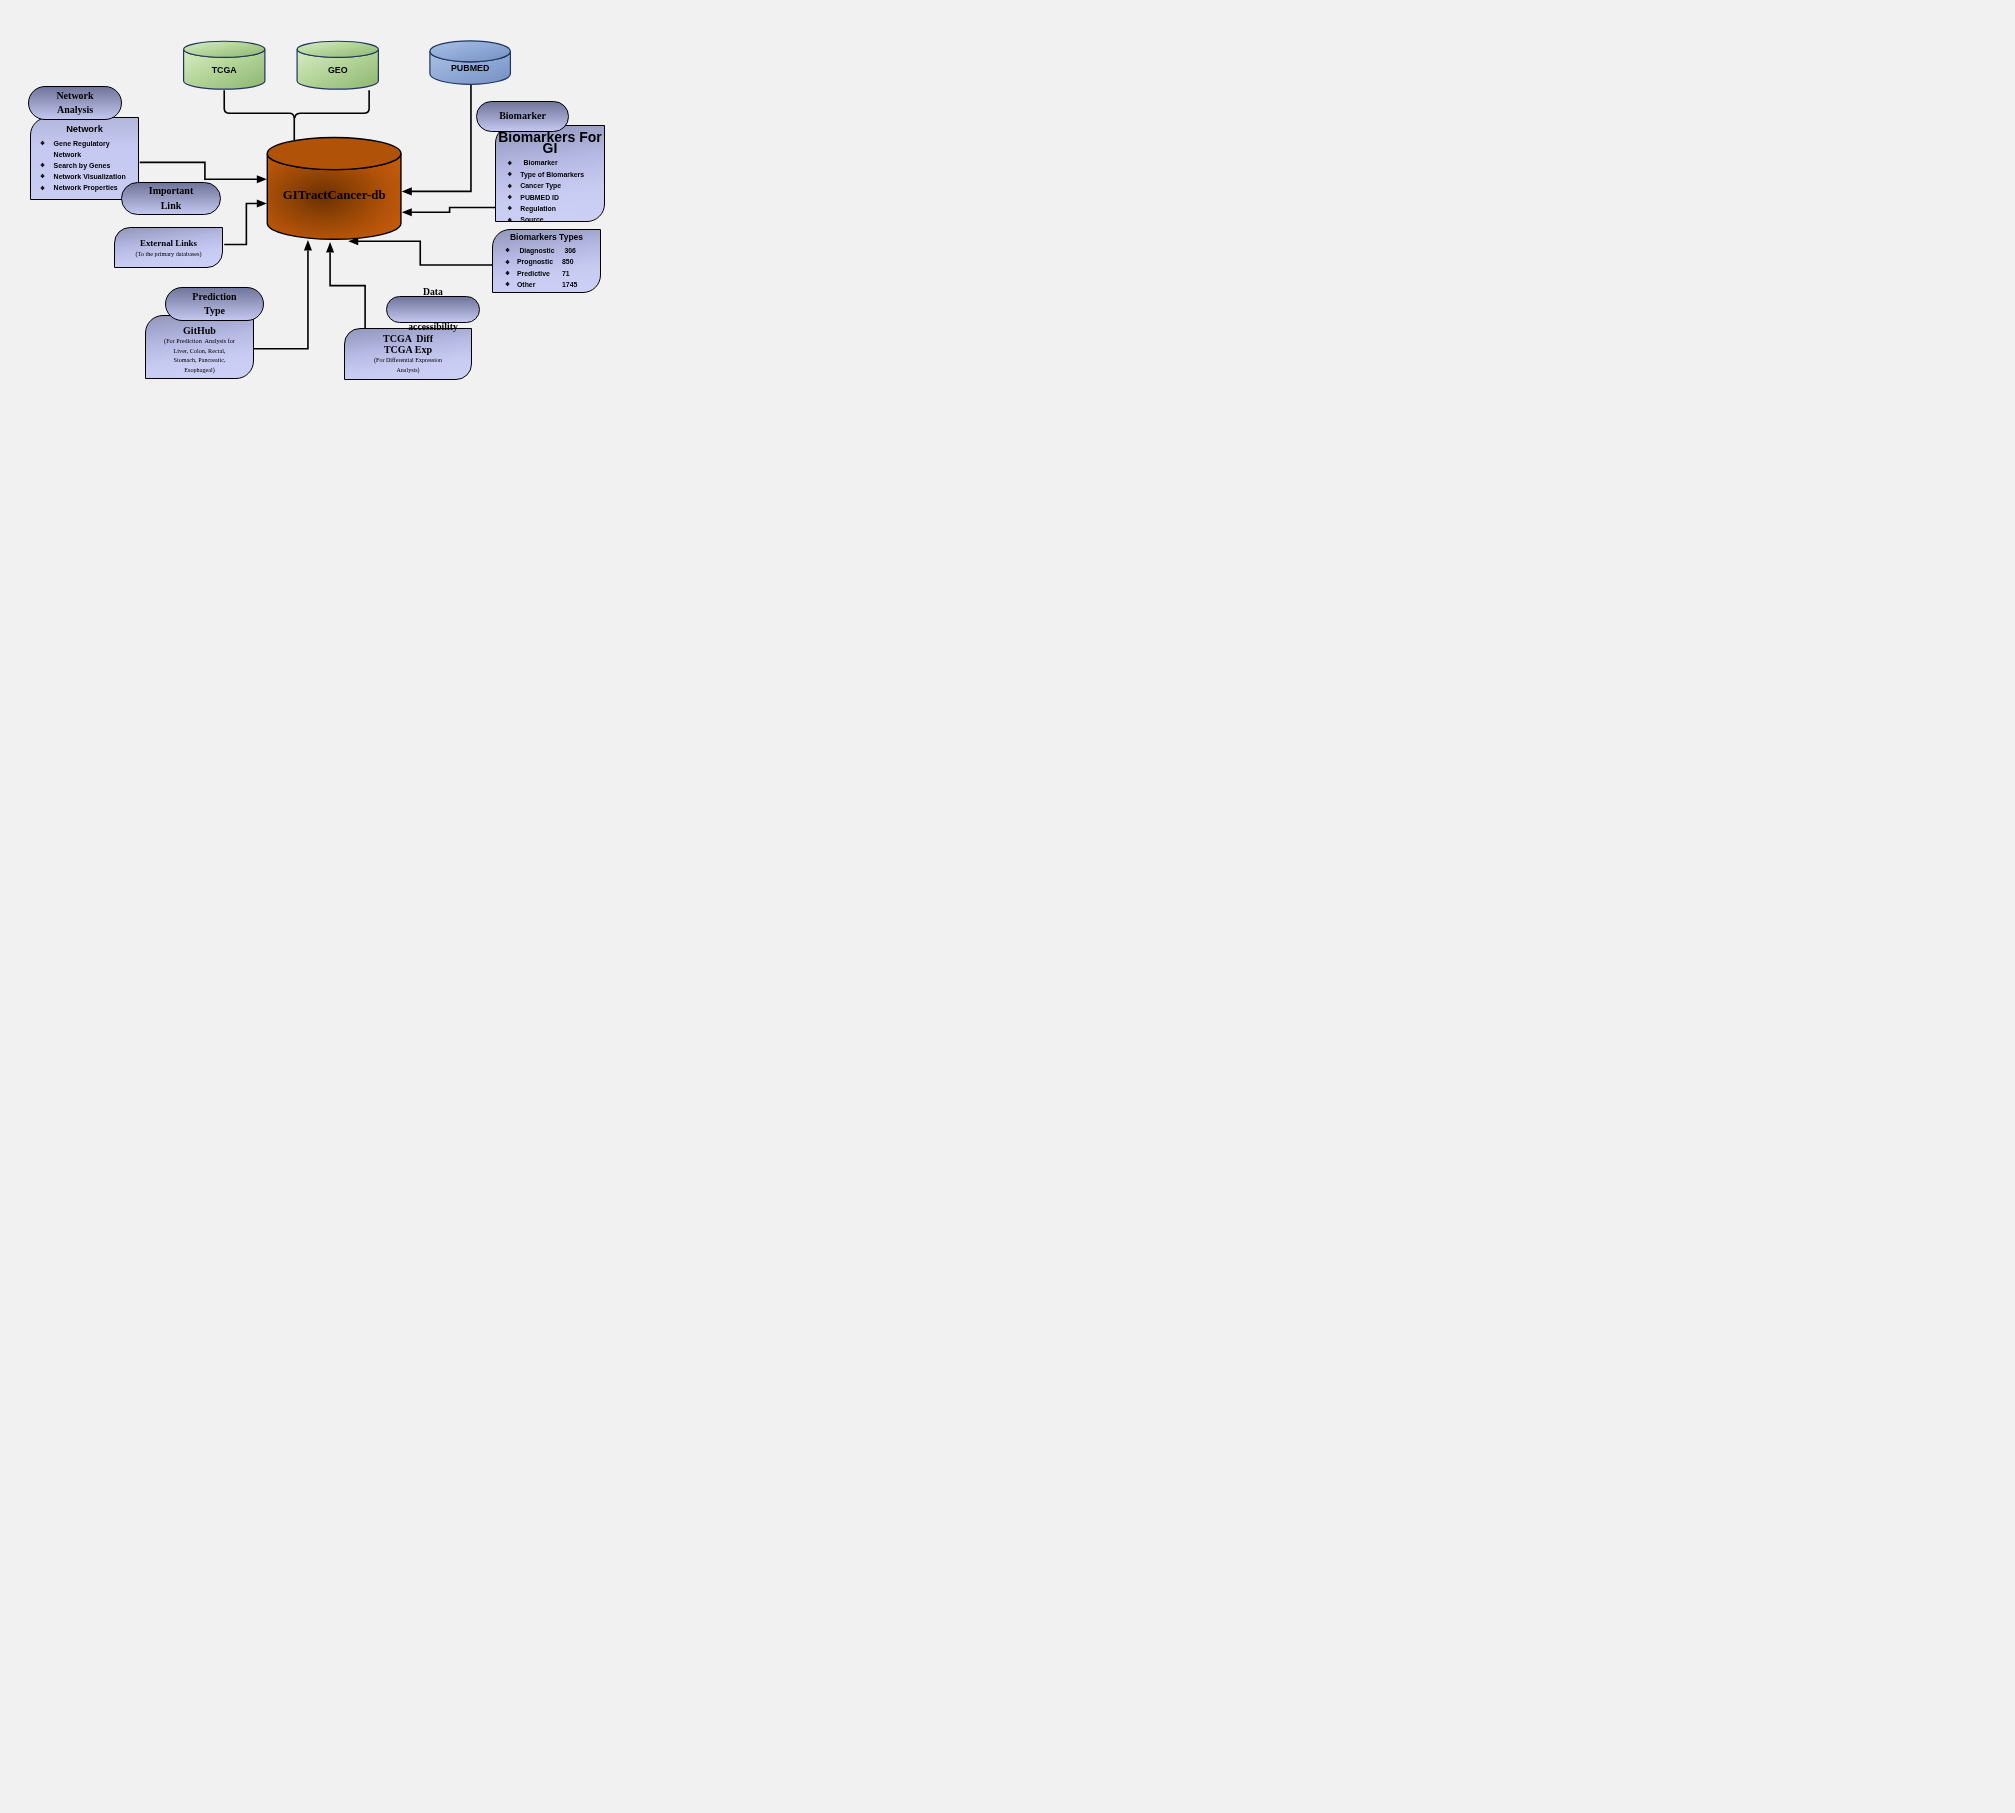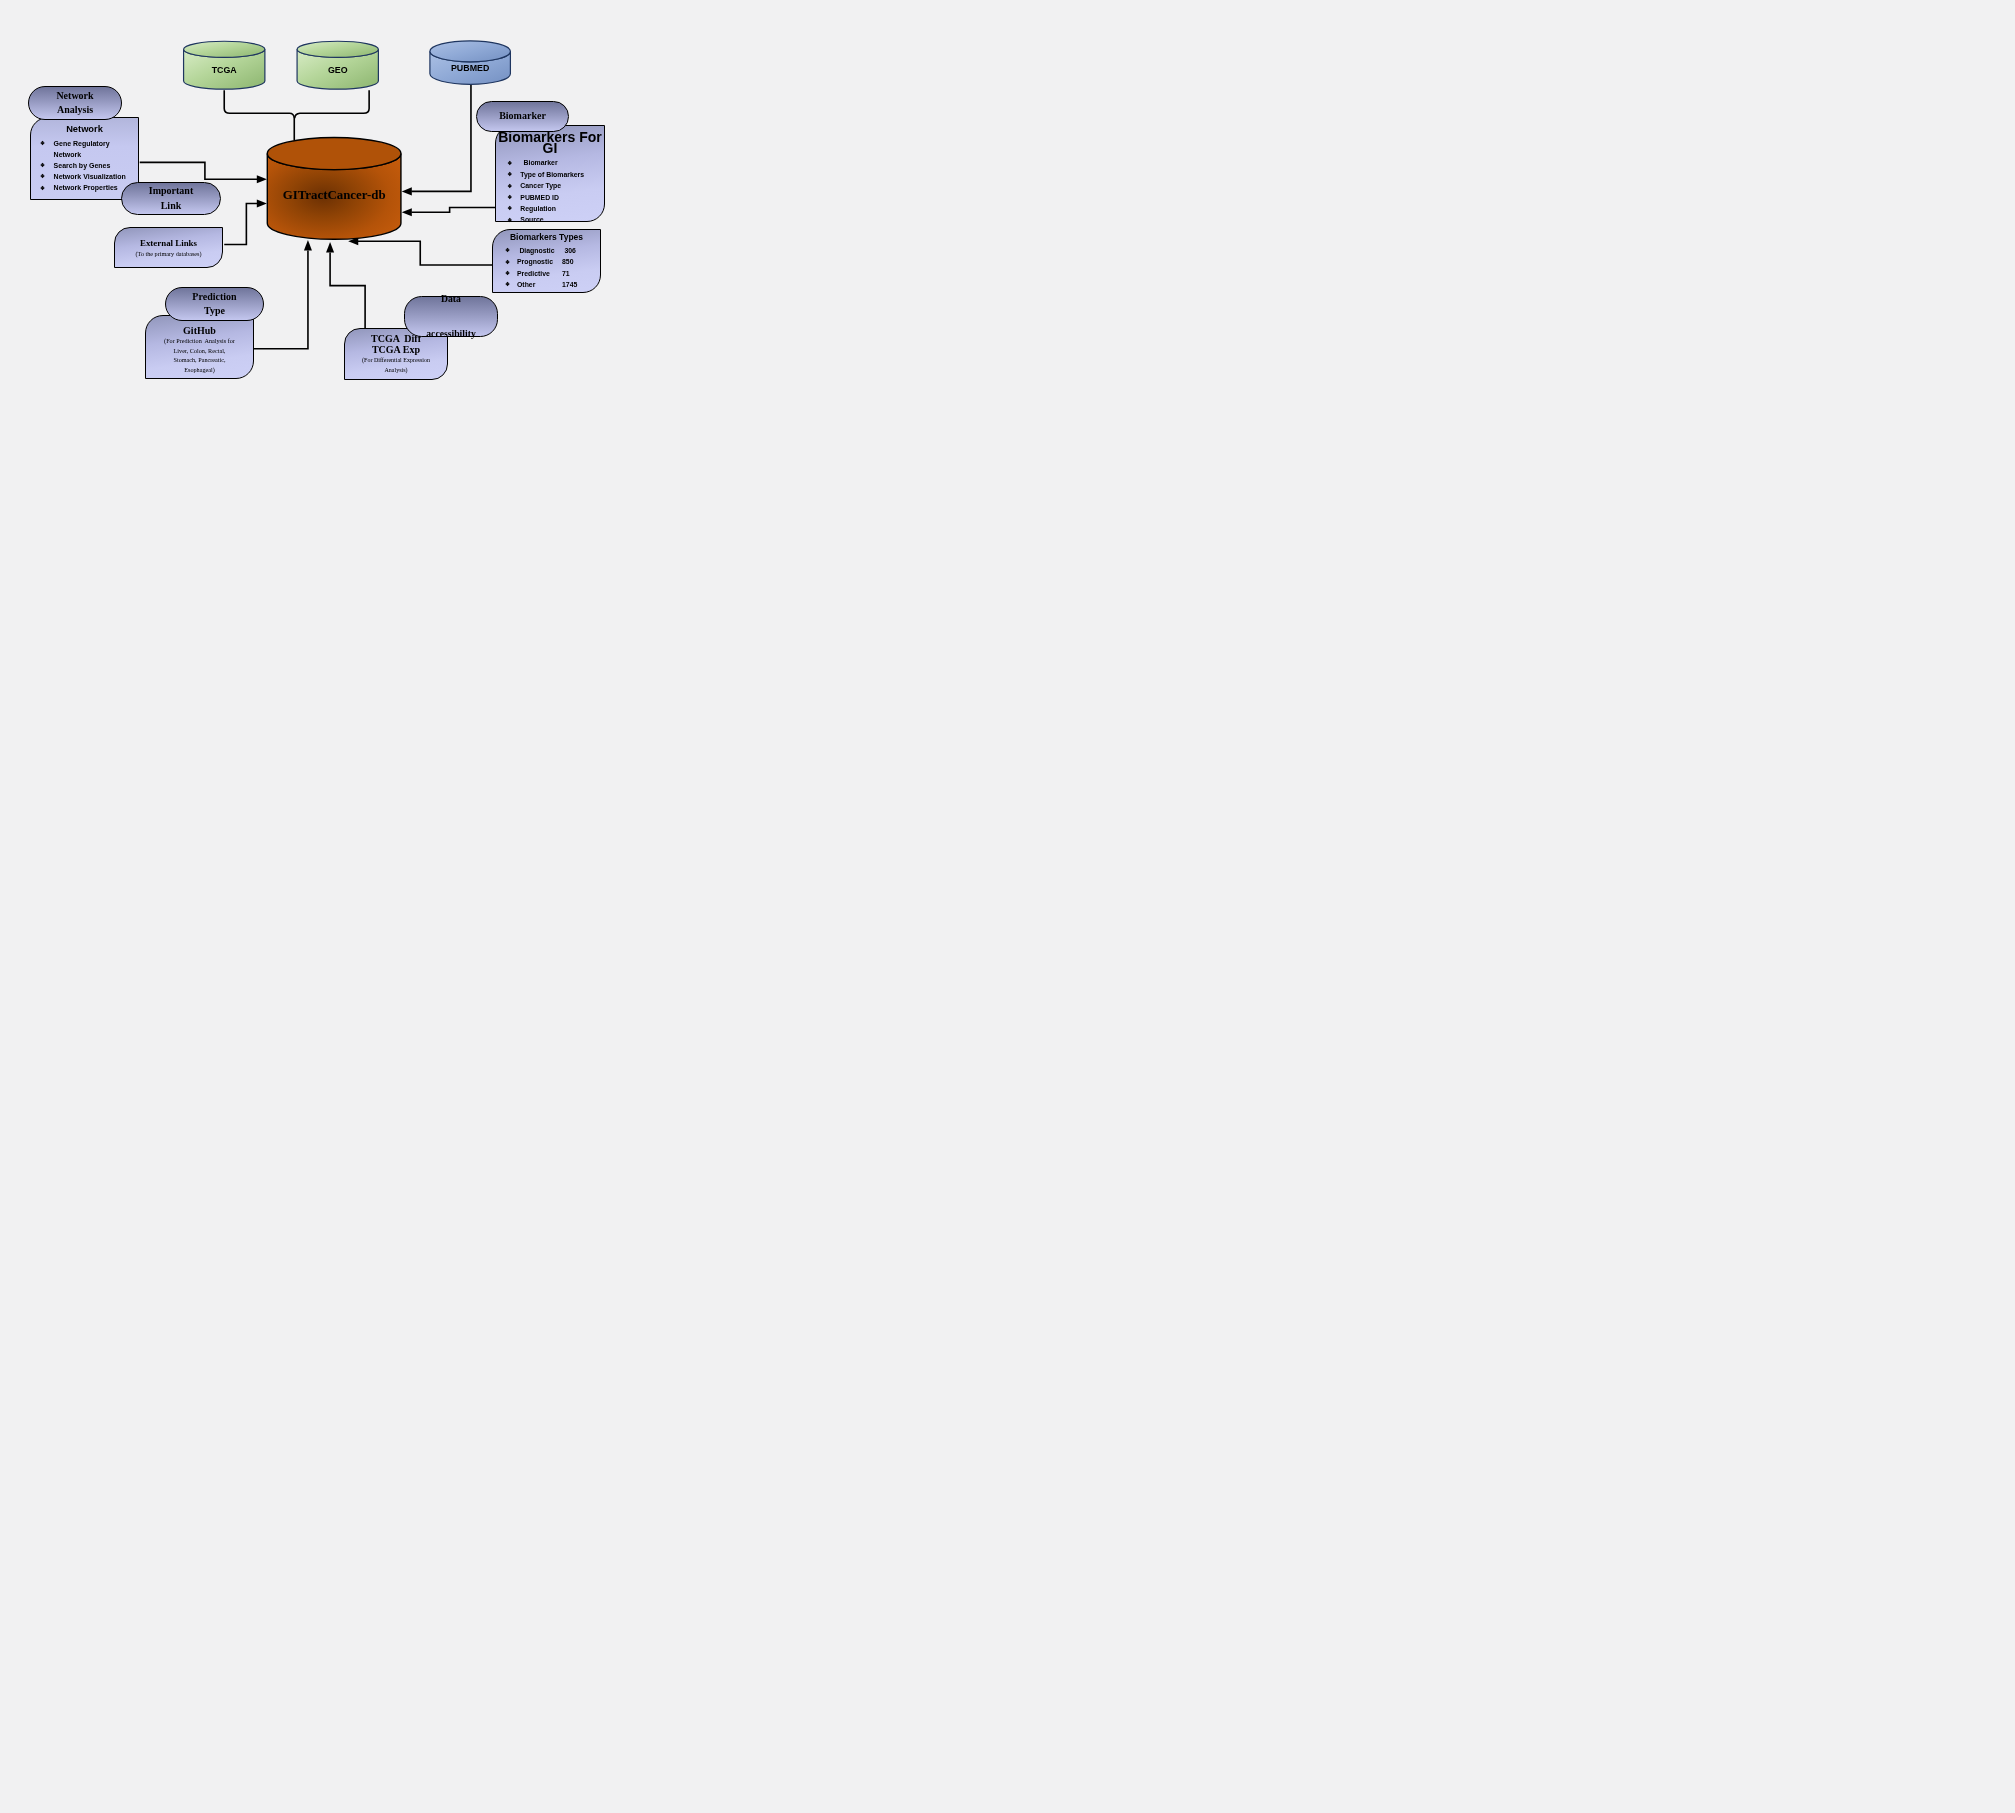--- a/index.html
+++ b/index.html
@@ -67,21 +67,21 @@
   #panel-network .bullet { width: 13.7px; padding-top: 0.4px; }
 
   
   #panel-extlinks { left: 114px; top: 195px; width: 109px; height: 41px; border-radius: 16px 0 16px 0; padding-top: 9.7px; }
   #panel-extlinks .serif-title { font-size: 8.9px; line-height: 11.3px; }
 
   
   #panel-github { left: 145px; top: 283px; width: 109px; height: 64px; border-radius: 18px 0 18px 0; padding-top: 8.9px; }
 
   
-  #panel-tcgadiff { left: 344px; top: 296px; width: 104px; height: 52px; border-radius: 16px 0 16px 0; padding-top: 4px; }
+  #panel-tcgadiff { left: 344px; top: 296px; width: 128px; height: 52px; border-radius: 16px 0 16px 0; padding-top: 4px; }
   #panel-tcgadiff .serif-sub { line-height: 8.9px; font-size: 6px; margin-top: 1.2px; }
 
   
   #panel-biogi { left: 495px; top: 93px; width: 110px; height: 97px; border-radius: 18px 0 18px 0; padding-top: 5.6px; }
   #panel-biogi .sans-title { font-size: 14px; }
   #panel-biogi ul { margin: 3.2px 2.4px 0 11.3px; }
   #panel-biogi li { font-size: 6.9px; line-height: 11px; }
   #panel-biogi .bullet { width: 13px; padding-top: 0.4px; }
 
   
@@ -89,21 +89,21 @@
   #panel-biotypes .sans-title { font-size: 8.5px; line-height: 10.5px; }
   #panel-biotypes ul { margin: 2.4px 2.4px 0 12px; }
   #panel-biotypes li { font-size: 6.9px; line-height: 11px; }
   #panel-biotypes .bullet { width: 12px; padding-top: 0.4px; }
   #panel-biotypes .bt-label { width: 45px; }
 
   
   #pill-network-analysis { left: 28px;  top: 54px; width: 94px; height: 34px; border-radius: 17.7px; }
   #pill-important-link   { left: 121px; top: 150px; width: 100px; height: 33px; border-radius: 17px; }
   #pill-prediction-tools { left: 165px; top: 255px; width: 99px; height: 34px; border-radius: 17.7px; }
-  #pill-data-access      { left: 404px; top: 264px; width: 94px; height: 41px; border-radius: 17.7px; gap: 20px; }
+  #pill-data-access      { left: 386px; top: 264px; width: 94px; height: 27px; border-radius: 17.7px; gap: 20px; }
   #pill-data-access .pl  { font-size: 9.7px; }
   #pill-biomarker        { left: 476px; top: 69px; width: 93px; height: 31px; border-radius: 15.3px; }
 
   
   .cyl-label    { font-family: "Liberation Sans", sans-serif; font-weight: bold; font-size: 22px; fill: #000; }
   .center-label { font-family: "Liberation Serif", serif; font-weight: bold; font-size: 32px; fill: #000; }
 </style>
 </head>
 <body>
 

